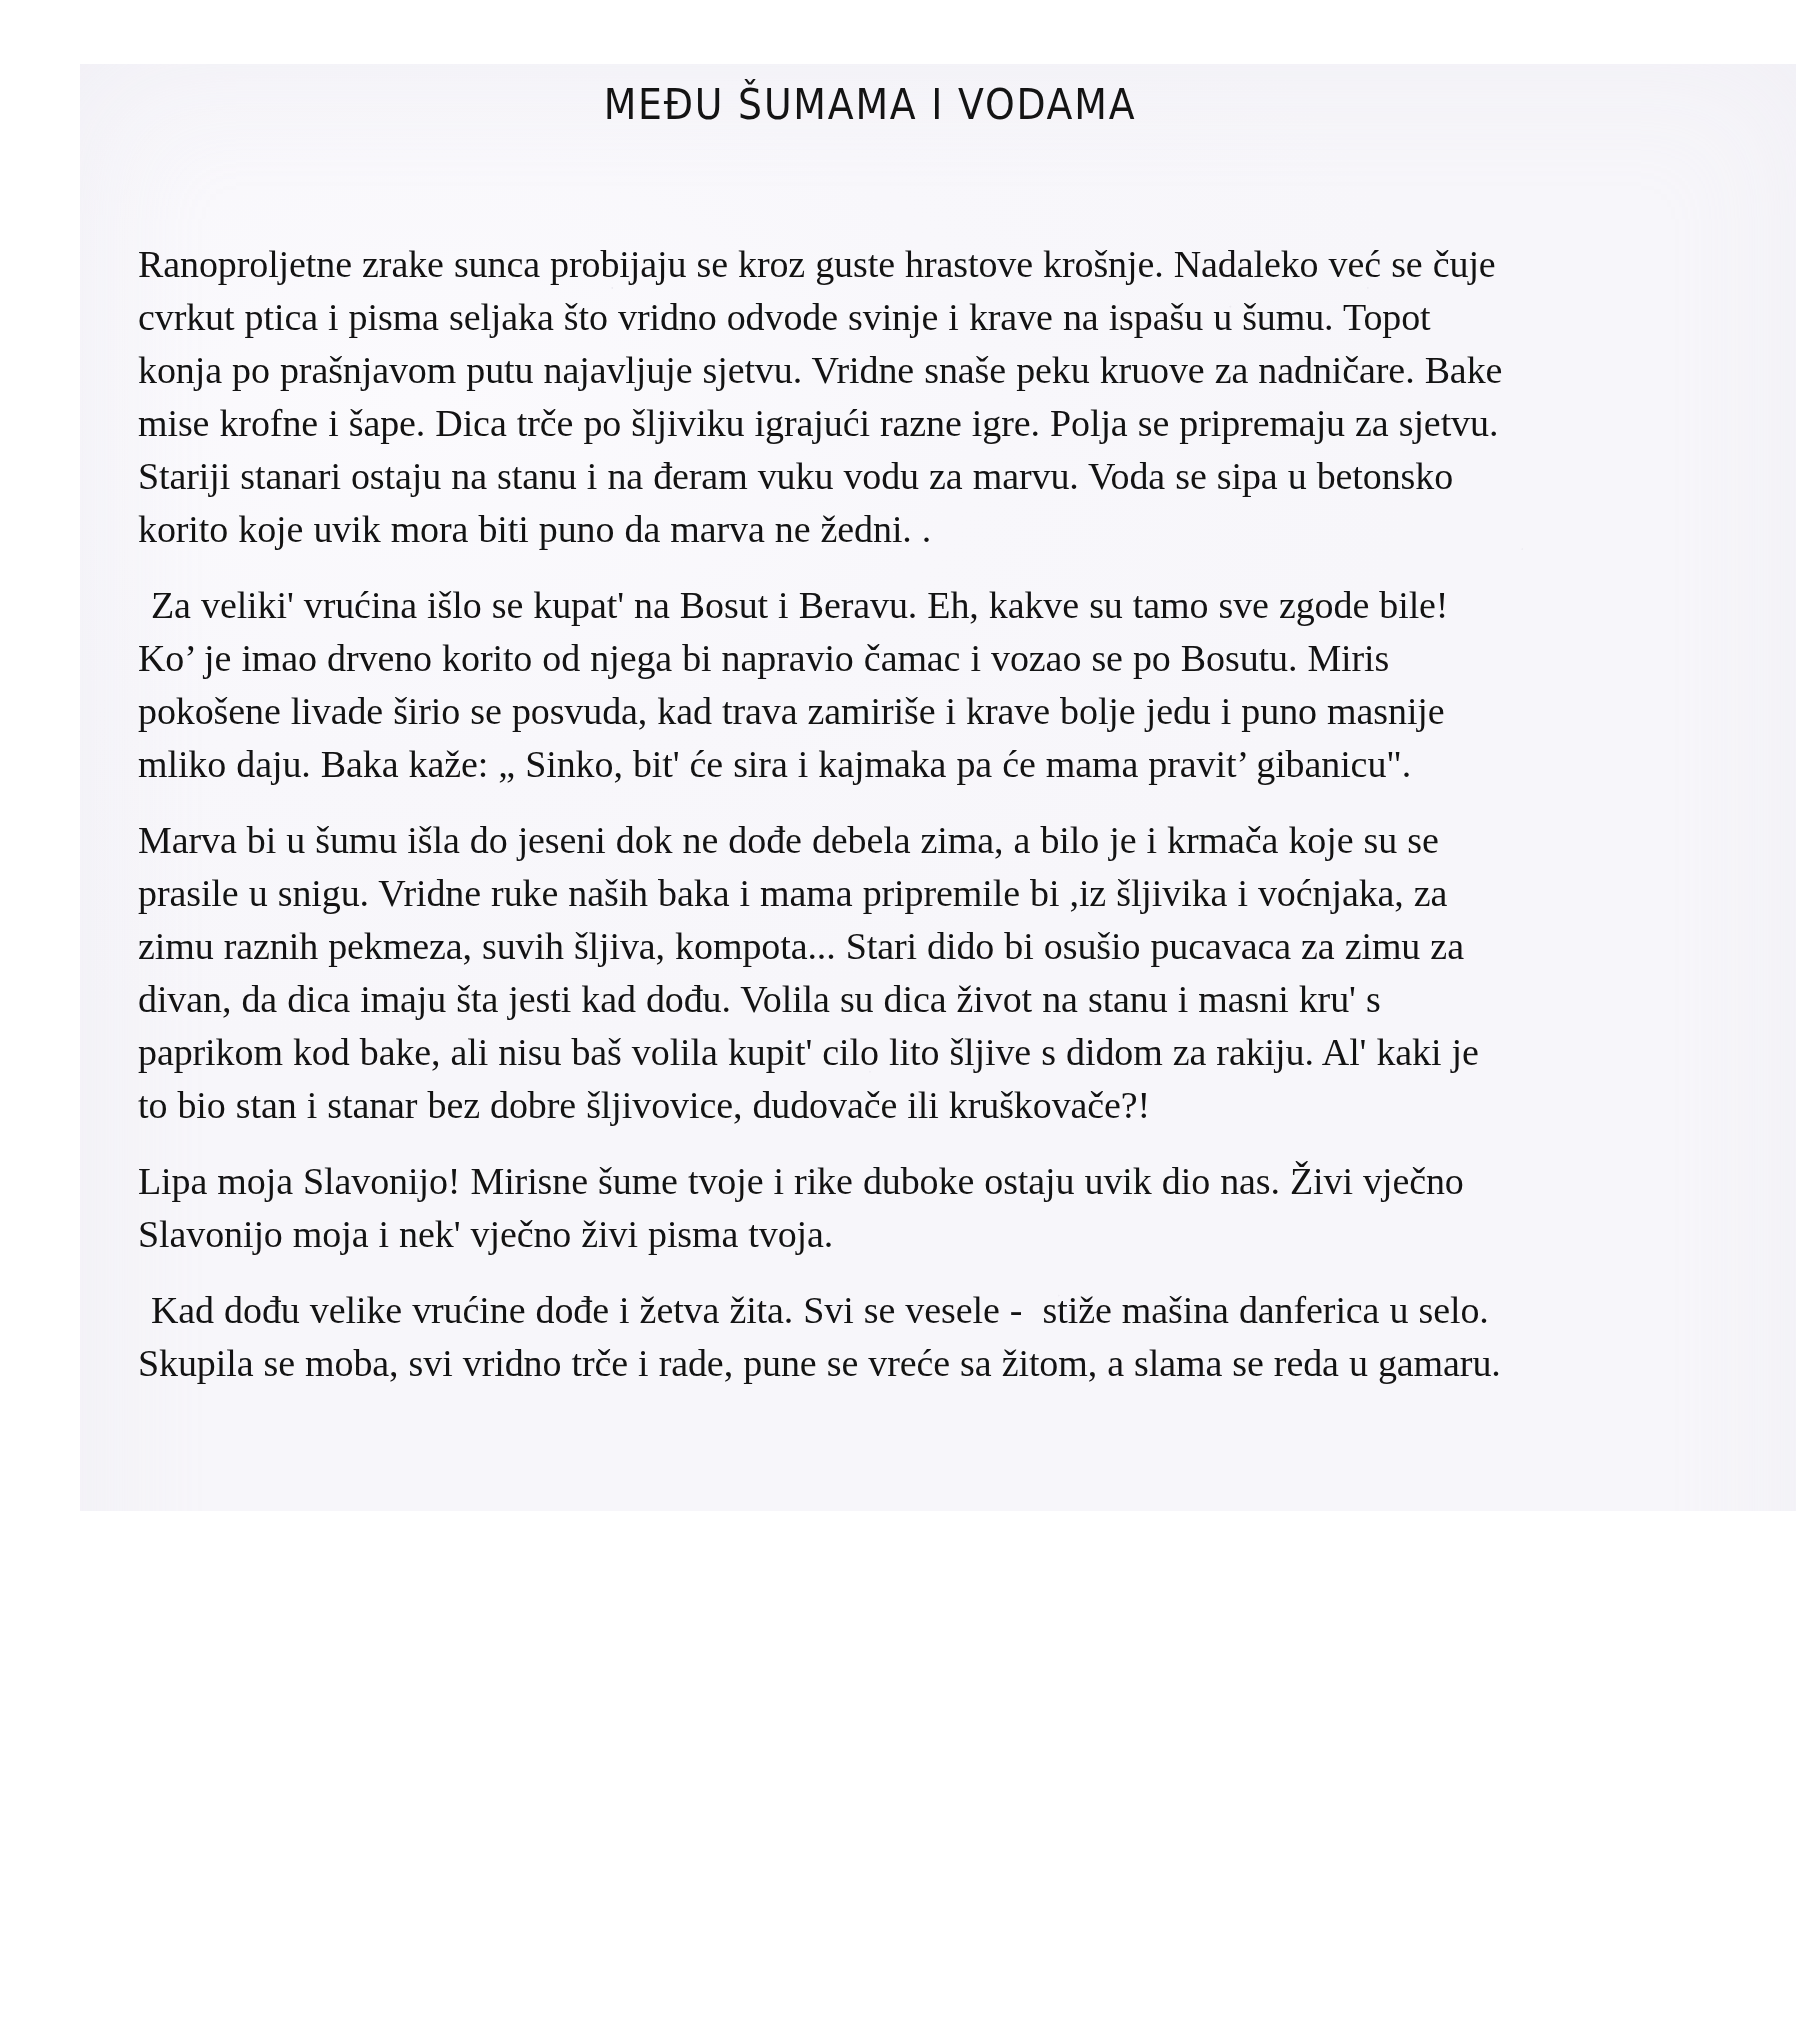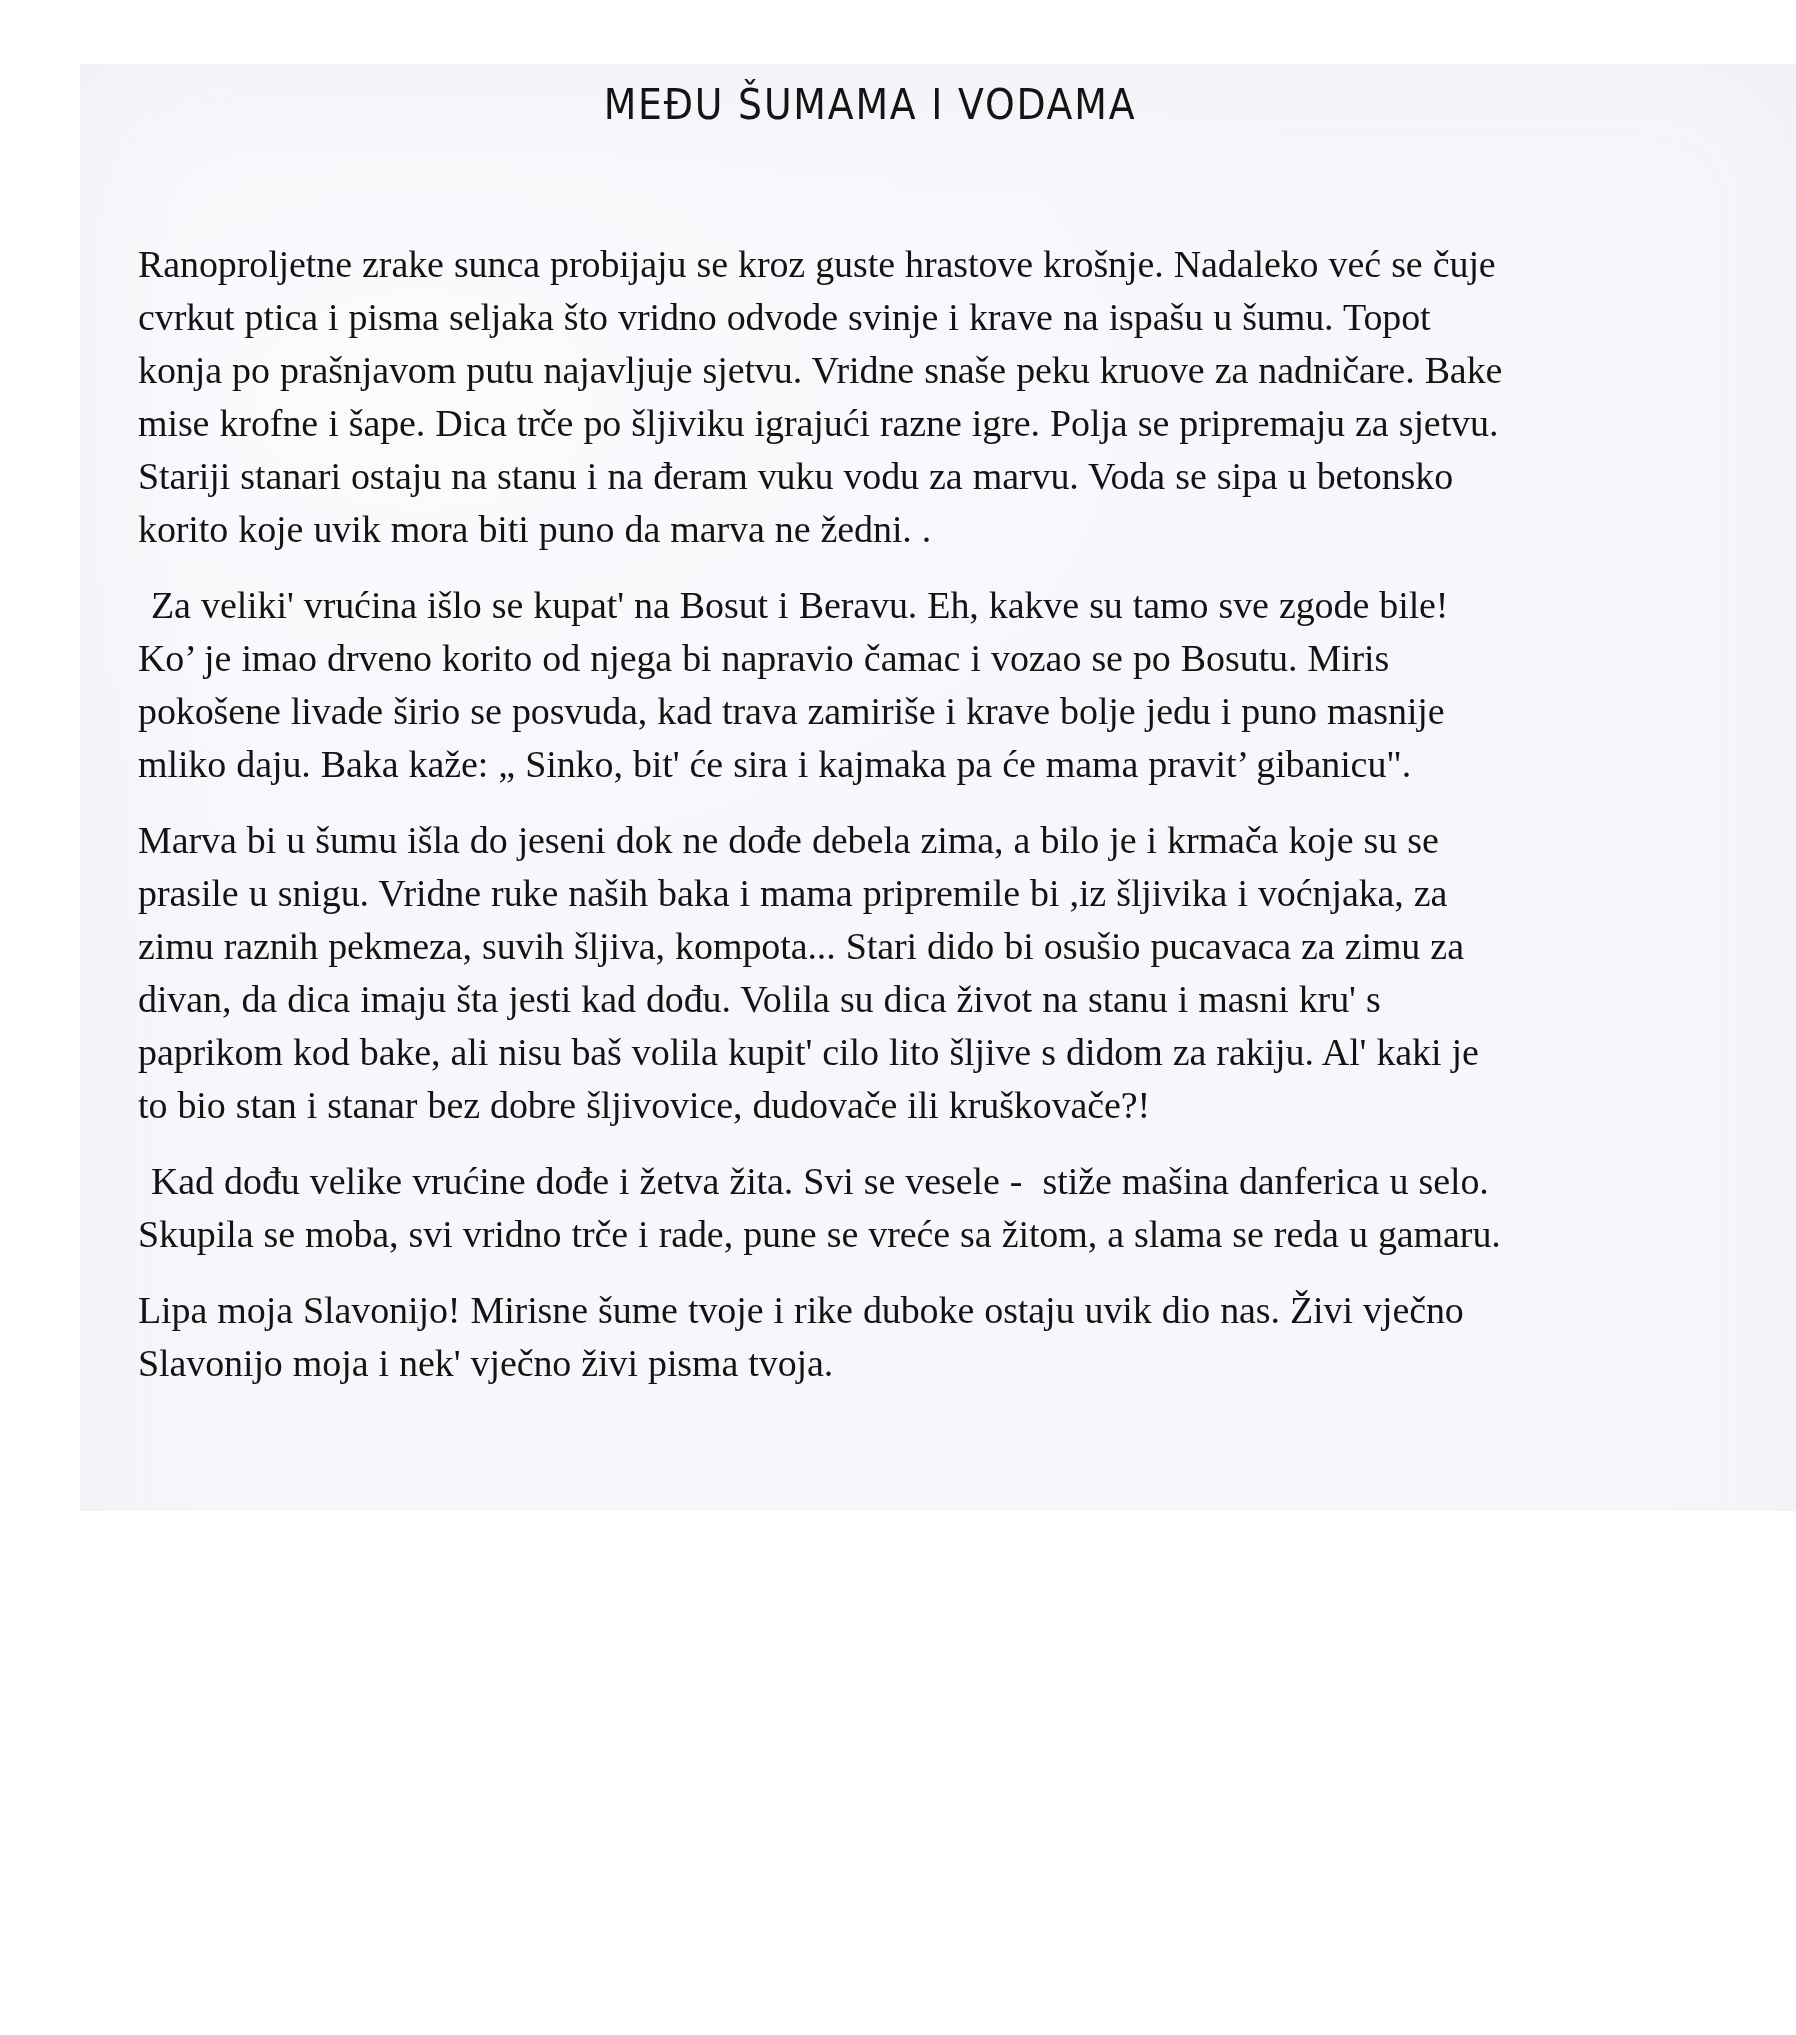--- a/index.html
+++ b/index.html
@@ -123,20 +123,20 @@
 
   <div id="doc">
     <h1 class="doc-title">MEĐU ŠUMAMA I VODAMA</h1>
 
     <p class="para">Ranoproljetne zrake sunca probijaju se kroz guste hrastove krošnje. Nadaleko već se čuje cvrkut ptica i pisma seljaka što vridno odvode svinje i krave na ispašu u šumu. Topot konja po prašnjavom putu najavljuje sjetvu. Vridne snaše peku kruove za nadničare. Bake mise krofne i šape. Dica trče po šljiviku igrajući razne igre. Polja se pripremaju za sjetvu. Stariji stanari ostaju na stanu i na đeram vuku vodu za marvu. Voda se sipa u betonsko korito koje uvik mora biti puno da marva ne žedni. .</p>
 
     <p class="para indent">Za veliki' vrućina išlo se kupat' na Bosut i Beravu. Eh, kakve su tamo sve zgode bile!  Ko’ je imao drveno korito od njega bi napravio čamac i vozao se po Bosutu. Miris pokošene livade širio se posvuda, kad trava zamiriše i krave bolje jedu i puno masnije mliko daju. Baka kaže: „ Sinko, bit' će sira i kajmaka pa će mama pravit’ gibanicu".</p>
 
     <p class="para">Marva bi u šumu išla do jeseni dok ne dođe debela zima, a bilo je i krmača koje su se prasile u snigu. Vridne ruke naših baka i mama pripremile bi ,iz šljivika i voćnjaka, za zimu raznih pekmeza, suvih šljiva, kompota... Stari dido bi osušio pucavaca za zimu za divan, da dica imaju šta jesti kad dođu. Volila su dica život na stanu i masni kru' s paprikom kod bake, ali nisu baš volila kupit' cilo lito šljive s didom za rakiju. Al' kaki je to bio stan i stanar bez dobre šljivovice, dudovače ili kruškovače?!</p>
 
+    <p class="para">Lipa moja Slavonijo! Mirisne šume tvoje i rike duboke ostaju uvik dio nas. Živi vječno Slavonijo moja i nek' vječno živi pisma tvoja.</p>
+
     <p class="para indent">Kad dođu velike vrućine dođe i žetva žita. Svi se vesele -  stiže mašina danferica u selo. Skupila se moba, svi vridno trče i rade, pune se vreće sa žitom, a slama se reda u gamaru.</p>
-
-    <p class="para">Lipa moja Slavonijo! Mirisne šume tvoje i rike duboke ostaju uvik dio nas. Živi vječno Slavonijo moja i nek' vječno živi pisma tvoja.</p>
   </div>
 
   <div id="signature">Danijela Matinac</div>
 </div>
 
 
 </body></html>

